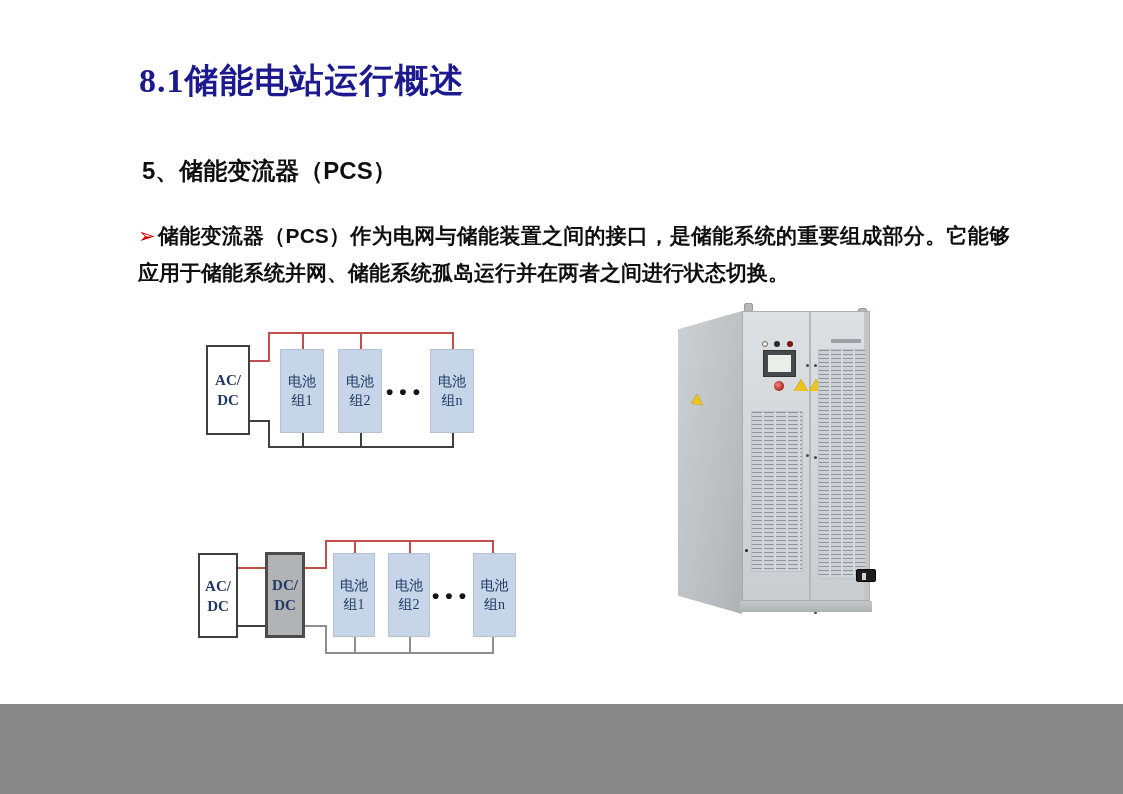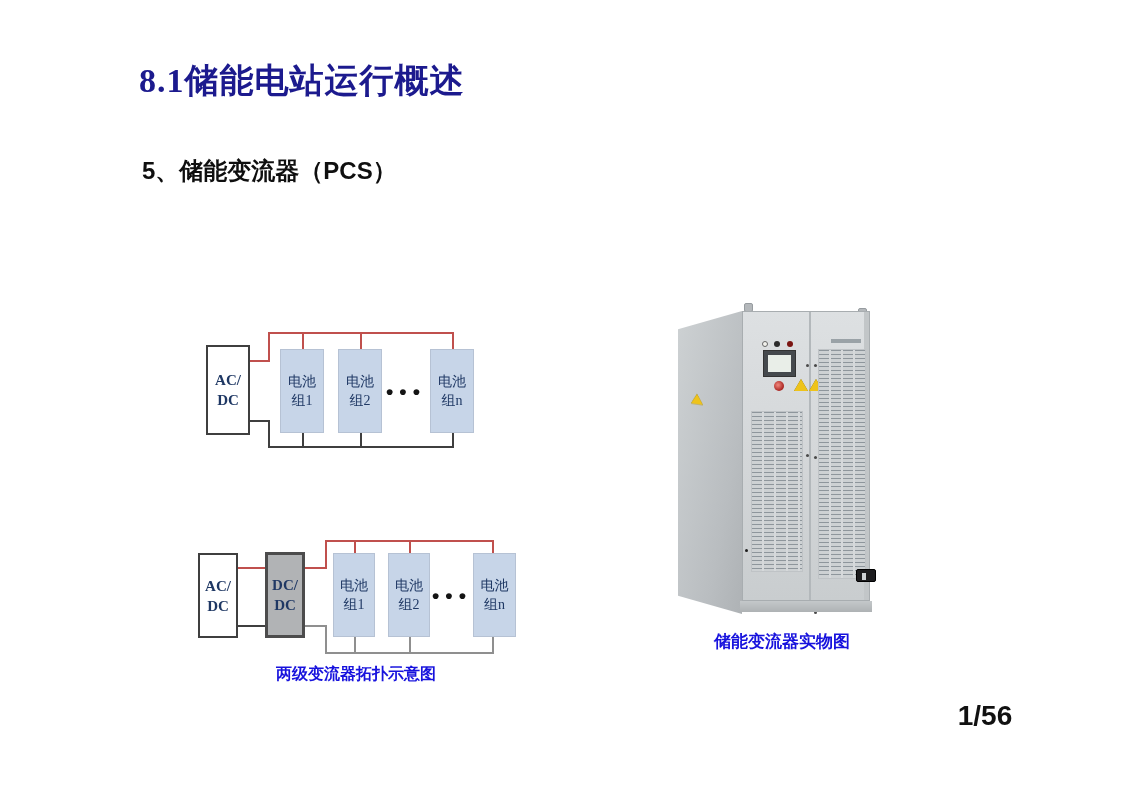--- a/index.html
+++ b/index.html
@@ -1,19 +1,19 @@
 <!DOCTYPE html>
 <html><head>
 <meta charset="utf-8">
 <style>
   * { margin:0; padding:0; box-sizing:border-box; }
   html,body { background:#888; }
   body { font-family:"Liberation Sans","DejaVu Sans",sans-serif; }
   .stage {
-    position:relative; width:1123px; height:794px;
+    position:relative; width:1123px; height:704px;
     background:#ffffff; overflow:hidden; margin:0 auto;
   }
 
   
   .title {
     position:absolute; left:139px; top:58px;
     font-size:34px; font-weight:bold; color:#1c1a8e;
     letter-spacing:1px; white-space:nowrap;
   }
   .title .num { font-family:"Liberation Serif","DejaVu Serif",serif; }
@@ -114,20 +114,21 @@
 </style>
 </head>
 <body>
 
 <div class="stage">
 
   <div class="title"><span class="num">8.1</span><span>储能电站运行概述</span></div>
 
   <div class="subtitle">5、储能变流器（PCS）</div>
 
+  <div class="bullet"><span class="marker">➢</span><span>储能变流器（PCS）作为电网与储能装置之间的接口，是储能系统的重要组成部分。它能够应用于储能系统并网、储能系统孤岛运行并在两者之间进行状态切换。</span></div>
 
   <div class="diag" style="left:200px; top:325px; width:300px; height:132px;">
 
     <div class="wire red" style="left:68px; top:7px; width:186px; height:2px;"></div>
     <div class="wire red" style="left:102px; top:7px; width:2px; height:18px;"></div>
     <div class="wire red" style="left:160px; top:7px; width:2px; height:18px;"></div>
     <div class="wire red" style="left:252px; top:7px; width:2px; height:18px;"></div>
     <div class="wire red" style="left:68px; top:7px; width:2px; height:30px;"></div>
     <div class="wire red" style="left:50px; top:35px; width:20px; height:2px;"></div>
 
@@ -190,21 +191,20 @@
     <div class="node batt-box" style="left:193px; top:18px; width:42px; height:84px;">
       <span>电池</span>
       <span>组2</span>
     </div>
     <div class="dots" style="left:237px; top:49px;">•••</div>
     <div class="node batt-box" style="left:278px; top:18px; width:43px; height:84px;">
       <span>电池</span>
       <span>组n</span>
     </div>
   </div>
-  <div class="diagram-caption" style="left:206px; top:664px; width:300px;">两级变流器拓扑示意图</div>
 
   <div class="photo">
 
     <div class="cab-eye" style="left:84px; top:7px;"></div>
     <div class="cab-eye" style="left:198px; top:12px;"></div>
 
     <div class="cab-side">
       <div class="warn-tri" style="left:12px; top:82px; transform:skewY(8deg) scale(0.85);"></div>
     </div>
 
@@ -226,17 +226,16 @@
       <div class="vents" style="left:75px; top:37px; width:48px; height:230px;"></div>
 
       <div class="cab-label-bar"></div>
       <div class="cab-switch"></div>
 
       <div class="screw" style="left:63px; top:52px;  box-shadow:8px 0 0 #4a4a4a, 0 90px 0 #4a4a4a, 8px 92px 0 #4a4a4a, -61px 185px 0 #1d1d1d, 0 245px 0 #4a4a4a, 8px 247px 0 #4a4a4a;"></div>
     </div>
 
     <div class="cab-plinth"></div>
   </div>
-  <div class="diagram-caption" style="left:682px; top:630px; width:200px; font-size:17px;">储能变流器实物图</div>
 
   <div class="page-number">1/56</div>
 
 </div>
 
 </body></html>

